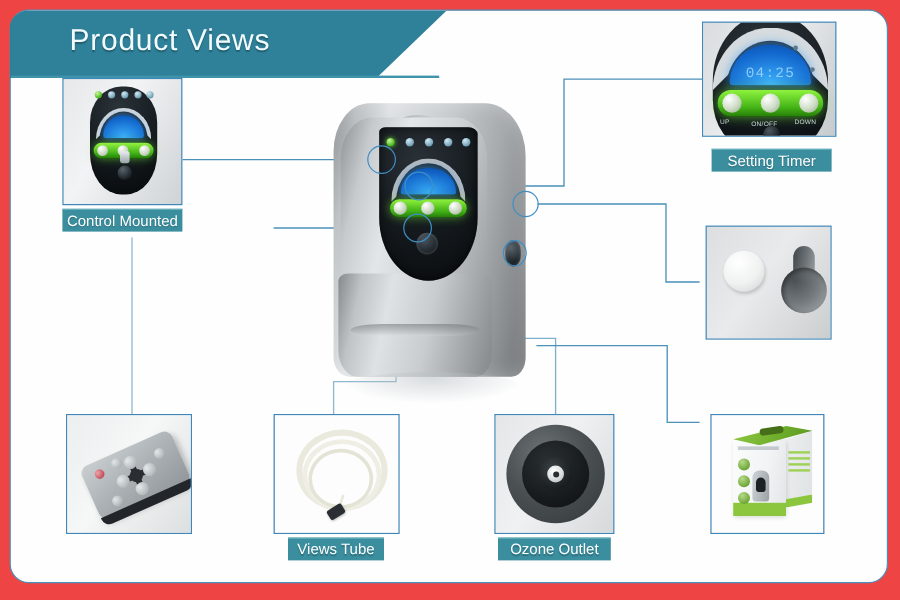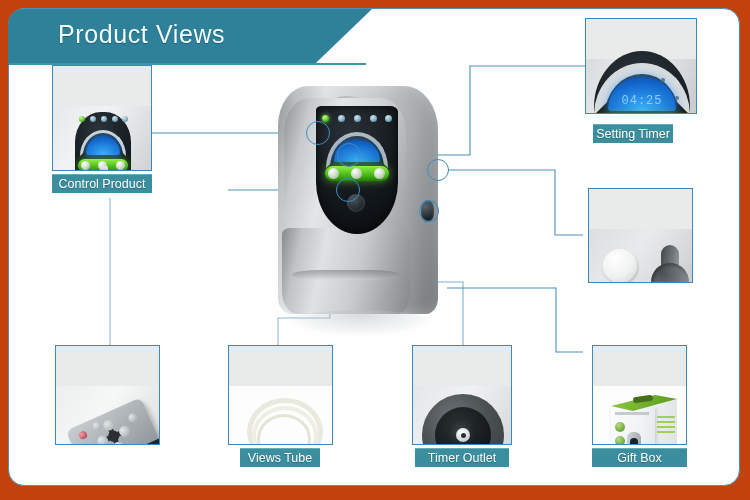--- a/index.html
+++ b/index.html
@@ -8,21 +8,21 @@
     background: #ffffff;
   }
   body {
     font-family: "Liberation Sans", sans-serif;
   }
   #stage {
     position: relative;
     width: 750px;
     height: 500px;
     overflow: hidden;
-    background: #c2410c;
+    background: #ef4444;
   }
 
   
   .frame {
     position: absolute;
     left: 8px;
     top: 8px;
     width: 732px;
     height: 478px;
     border: 1.5px solid #4a90b8;
@@ -82,21 +82,21 @@
   
   .thumb {
     position: absolute;
     border: 1.5px solid #3e87bb;
     background: #e9eaea;
     box-sizing: border-box;
     overflow: hidden;
   }
   .thumb-inner {
     position: absolute;
-    left: 0; top: 0; right: 0; bottom: 0; margin-top: 40px;
+    left: 0; top: 0; right: 0; bottom: 0;
   }
 
   
   .caption {
     position: absolute;
     background: #3a8e9e;
     border-top: 1px solid #63aebb;
     color: #ffffff;
     font-size: 12.5px;
     line-height: 19px;
@@ -526,21 +526,21 @@
       <div class="cp-lcd"></div>
       <div class="cp-bar">
         <span class="cp-knob" style="left:3px"></span>
         <span class="cp-knob" style="left:20px"></span>
         <span class="cp-knob" style="left:38px"></span>
       </div>
       <div class="cp-slot"></div>
       <div class="cp-pwr"></div>
     </div>
   </div>
-  <div class="caption" style="left:52px; top:174px; width:100px;">Control Product</div>
+  <div class="caption" style="left:52px; top:174px; width:100px;">Control Mounted</div>
 
   <div class="thumb" style="left:585px; top:18px; width:112px; height:96px;">
     <div class="thumb-inner">
       <div class="st-bg"></div>
       <div class="st-shell"></div>
       <div class="st-arc">
         <span class="st-arc-dot" style="left:10px; top:26px;"></span>
         <span class="st-arc-dot" style="left:30px; top:6px;"></span>
         <span class="st-arc-dot" style="left:56px; top:4px;"></span>
         <span class="st-arc-dot" style="left:70px; top:22px;"></span>
@@ -552,21 +552,21 @@
         <span class="st-knob" style="left:4px"></span>
         <span class="st-knob" style="left:36px"></span>
         <span class="st-knob" style="left:68px"></span>
       </div>
       <span class="st-lab" style="left:14px; top:80px;">UP</span>
       <span class="st-lab" style="left:40px; top:82px;">ON/OFF</span>
       <span class="st-lab" style="left:76px; top:80px;">DOWN</span>
       <div class="st-pwr"></div>
     </div>
   </div>
-  <div class="caption" style="left:593px; top:124px; width:80px;">Setting Timer</div>
+  <div class="caption" style="left:593px; top:124px; width:100px;">Setting Timer</div>
 
   <div class="thumb" style="left:588px; top:188px; width:105px; height:95px;">
     <div class="thumb-inner">
       <div class="wm-bg"></div>
       <div class="wm-disc"></div>
       <div class="wm-key">
         <div class="wm-key-top"></div>
         <div class="wm-key-bot"></div>
       </div>
     </div>
@@ -607,21 +607,21 @@
   <div class="thumb" style="left:412px; top:345px; width:100px; height:100px;">
     <div class="thumb-inner">
       <div class="oo-bg"></div>
       <div class="oo-r1"></div>
       <div class="oo-r2"></div>
       <div class="oo-r3"></div>
       <div class="oo-core"></div>
       <div class="oo-hole"></div>
     </div>
   </div>
-  <div class="caption" style="left:415px; top:448px; width:94px;">Timer Outlet</div>
+  <div class="caption" style="left:415px; top:448px; width:94px;">Ozone Outlet</div>
 
   <div class="thumb" style="left:592px; top:345px; width:95px; height:100px;">
     <div class="thumb-inner">
       <div class="gb-bg"></div>
       <div class="gb-side"></div>
       <div class="gb-front"></div>
       <div class="gb-top"></div>
       <div class="gb-handle"></div>
       <div class="gb-band" style="left:18px; top:73px; width:44px; height:11px;"></div>
       <div class="gb-band" style="left:62px; top:66px; width:22px; height:11px;
@@ -633,15 +633,14 @@
       <div class="gb-stripe" style="left:64px; top:45px; width:18px;"></div>
       <div class="gb-txt"></div>
       <div class="gb-icon" style="left:22px; top:36px;"></div>
       <div class="gb-icon" style="left:22px; top:50px;"></div>
       <div class="gb-icon" style="left:22px; top:64px;"></div>
       <div class="gb-unit">
         <div class="gb-unit-p"></div>
       </div>
     </div>
   </div>
-  <div class="caption" style="left:592px; top:448px; width:95px;">Gift  Box</div>
 
 </div>
 
 </body></html>

